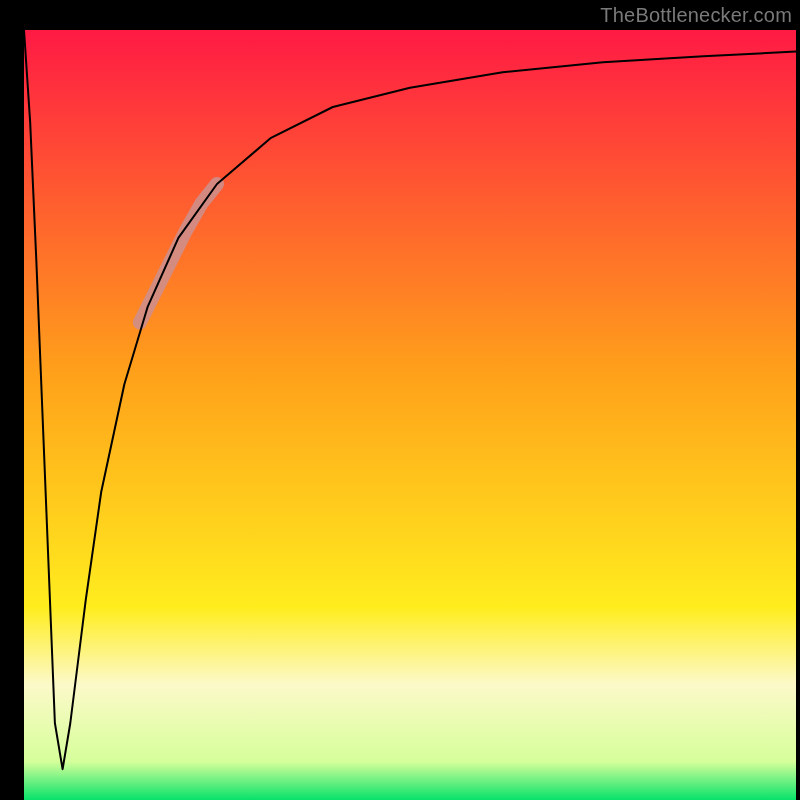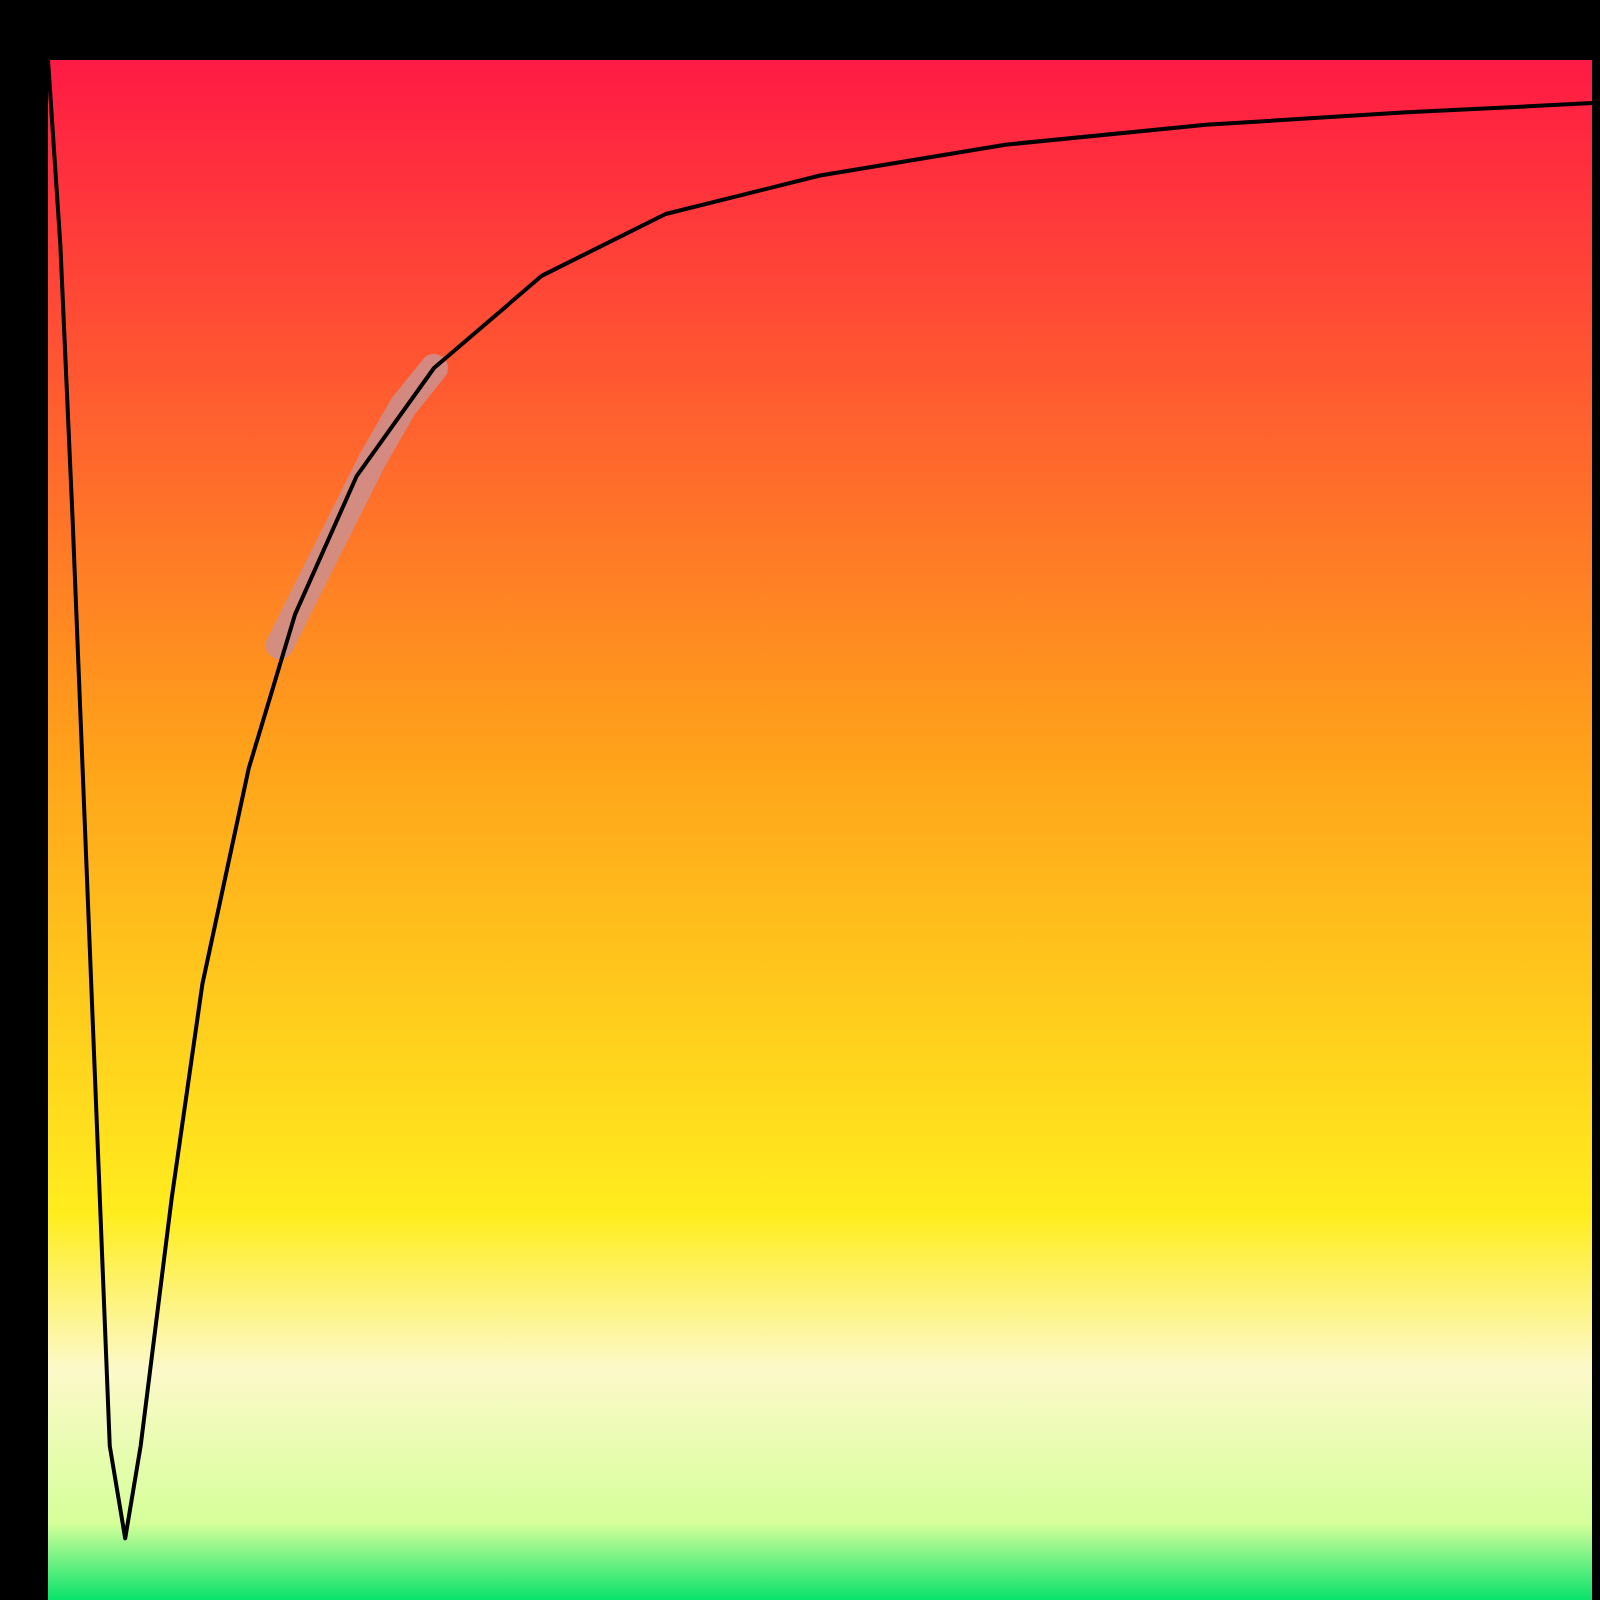--- a/index.html
+++ b/index.html
@@ -43,13 +43,14 @@
           <stop offset="75%" stop-color="#ffed1e"></stop>
           <stop offset="85%" stop-color="#fcf9c9"></stop>
           <stop offset="95%" stop-color="#d6ff9a"></stop>
           <stop offset="100%" stop-color="#07e26a"></stop>
         </linearGradient>
       </defs>
       <rect x="24" y="30" width="772" height="770" fill="url(#grad)"></rect>
       <path d="M139.8,322.6 L155.24,291.79999999999995 L170.68,261 L186.12,230.20000000000002 L201.56,203.24999999999997 L217,183.99999999999997" fill="none" stroke="#cf8e8a" stroke-width="14" stroke-linecap="round" opacity="0.9"></path>
       <path d="M24,30 L30.176000000000002,122.39999999999999 L36.352000000000004,261 L42.528,415 L48.704,569 L54.879999999999995,723 L62.6,769.1999999999999 L70.32,723 L85.75999999999999,599.8 L101.2,492 L124.36,384.2 L147.51999999999998,307.2 L178.4,237.9 L217,183.99999999999997 L271.03999999999996,137.8 L332.8,106.99999999999999 L410,87.74999999999997 L502.64,72.35000000000004 L603,62.34000000000003 L703.36,56.18000000000002 L796,51.56000000000002" fill="none" stroke="#000000" stroke-width="2" stroke-linecap="round" stroke-linejoin="round"></path>
     </svg>
+  <div class="attribution">TheBottleneсker.com</div>
 </div>
 
 </body></html>

